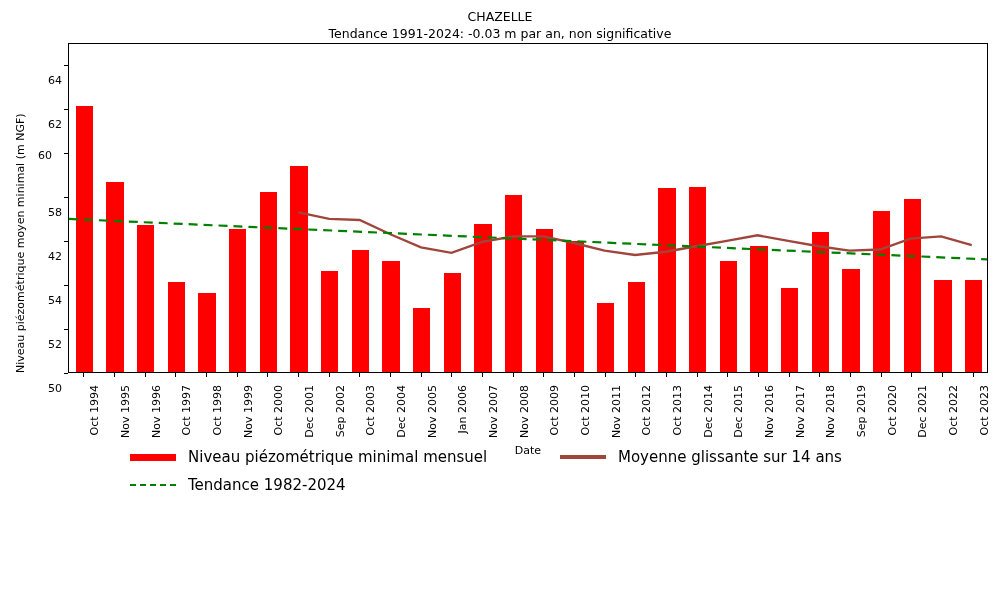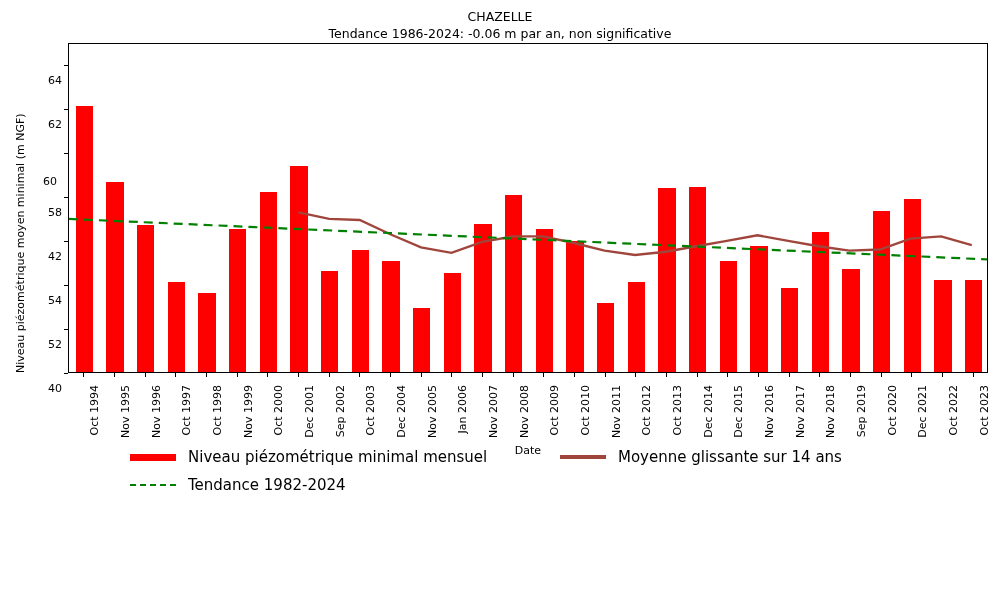--- a/index.html
+++ b/index.html
@@ -133,38 +133,38 @@
     border-top: 2px dashed #008000;
   }
 </style>
 </head>
 <body>
 
 <div id="figure">
 
   <div class="title-block">
     <div>CHAZELLE</div>
-    <div>Tendance 1986-2024: -0.06 m par an, non significative</div>
+    <div>Tendance 1991-2024: -0.03 m par an, non significative</div>
   </div>
 
   <div class="y-axis-title" id="y-axis-title" style="left:14px; top:373px;">Niveau piézométrique moyen minimal (m NGF)</div>
 
   <div id="yticks">
       <div class="ytick-mark" style="left: 64px; top: 373px;"></div>
-      <div class="ytick-label" style="left: 38px; width: 24px; text-align: right; top: 365px; right: auto;">40</div>
+      <div class="ytick-label" style="left: 38px; width: 24px; text-align: right; top: 365px; right: auto;">50</div>
       <div class="ytick-mark" style="left: 64px; top: 329px;"></div>
       <div class="ytick-label" style="left: 38px; width: 24px; text-align: right; top: 321px; right: auto;">52</div>
       <div class="ytick-mark" style="left: 64px; top: 285px;"></div>
       <div class="ytick-label" style="left: 38px; width: 24px; text-align: right; top: 277px; right: auto;">54</div>
       <div class="ytick-mark" style="left: 64px; top: 241px;"></div>
       <div class="ytick-label" style="left: 38px; width: 24px; text-align: right; top: 233px; right: auto;">42</div>
       <div class="ytick-mark" style="left: 64px; top: 197px;"></div>
       <div class="ytick-label" style="left: 38px; width: 24px; text-align: right; top: 189px; right: auto;">58</div>
       <div class="ytick-mark" style="left: 64px; top: 153px;"></div>
-      <div class="ytick-label" style="left: 38px; width: 24px; text-align: center; top: 158px; right: auto;">60</div>
+      <div class="ytick-label" style="left: 38px; width: 24px; text-align: left; top: 132px; right: auto;">60</div>
       <div class="ytick-mark" style="left: 64px; top: 109px;"></div>
       <div class="ytick-label" style="left: 38px; width: 24px; text-align: right; top: 101px; right: auto;">62</div>
       <div class="ytick-mark" style="left: 64px; top: 65px;"></div>
       <div class="ytick-label" style="left: 38px; width: 24px; text-align: right; top: 57px; right: auto;">64</div>
     </div>
   <div id="xticks">
       <div class="xtick-mark" style="left: 83.3333px; top: 373px;"></div>
       <div class="xtick-label" style="left: 28.3333px; width: 60px; top: 379px;">Oct 1994</div>
       <div class="xtick-mark" style="left: 114px; top: 373px;"></div>
       <div class="xtick-label" style="left: 59px; width: 60px; top: 379px;">Nov 1995</div>

